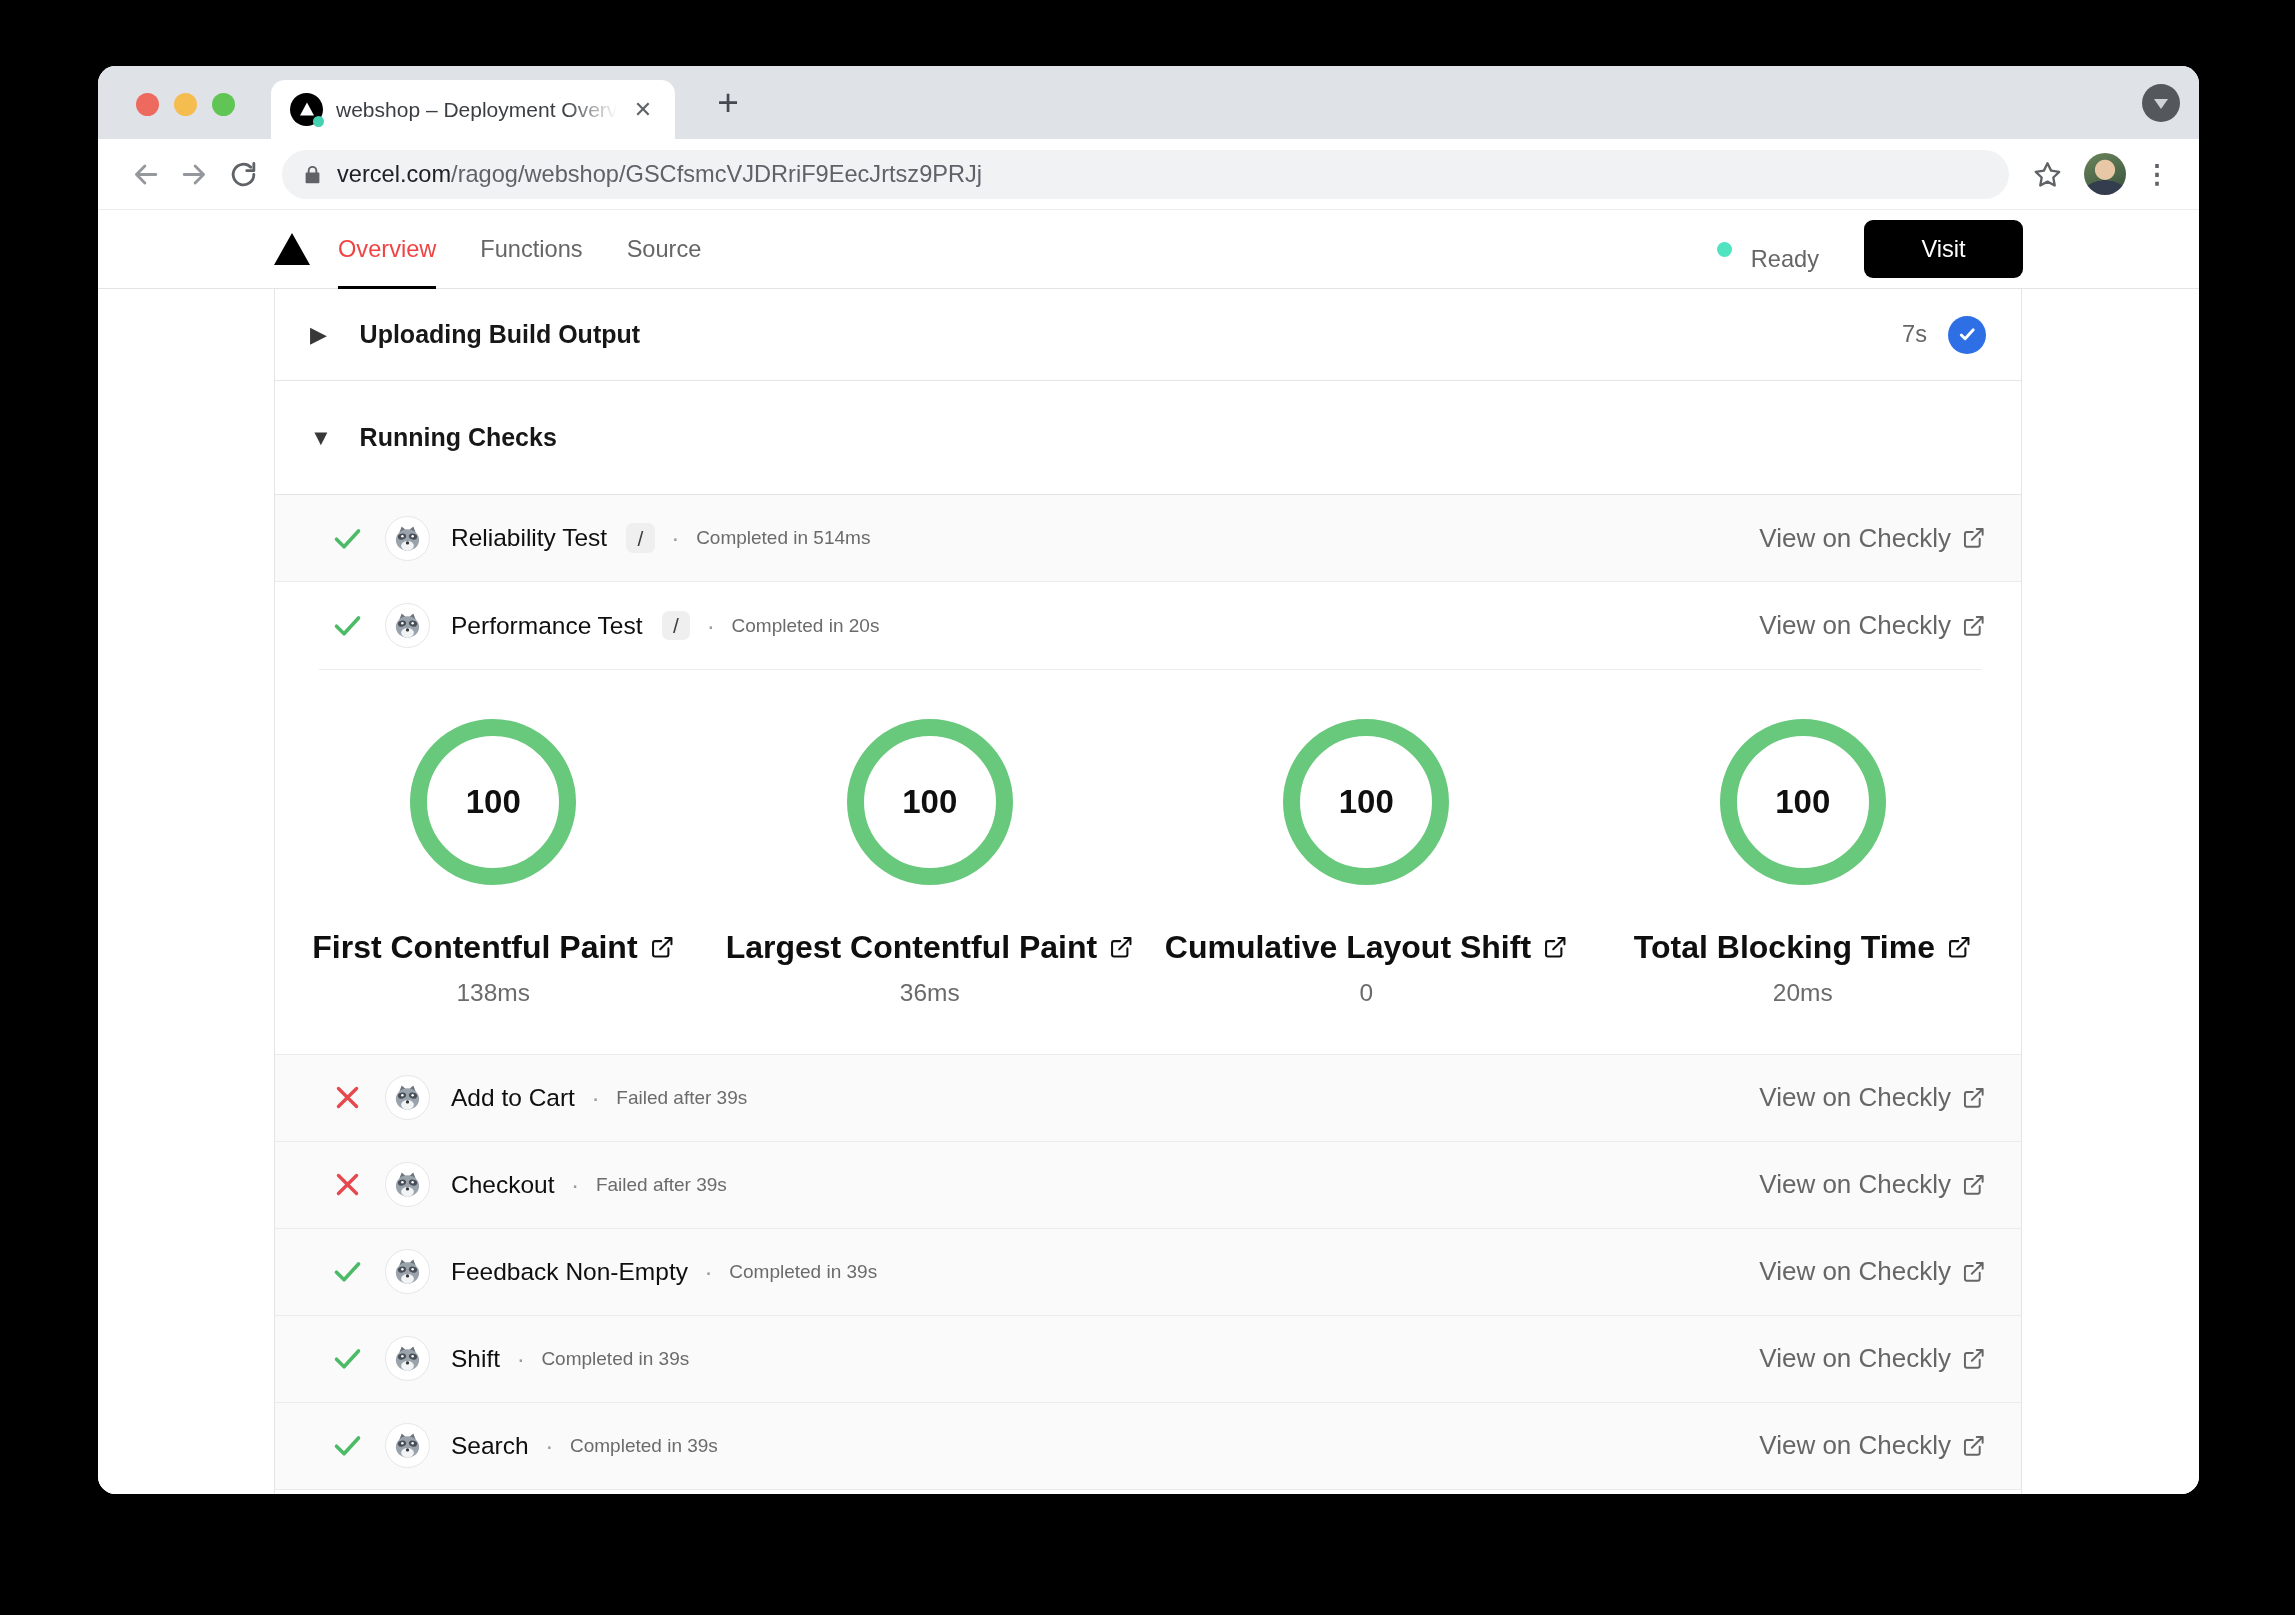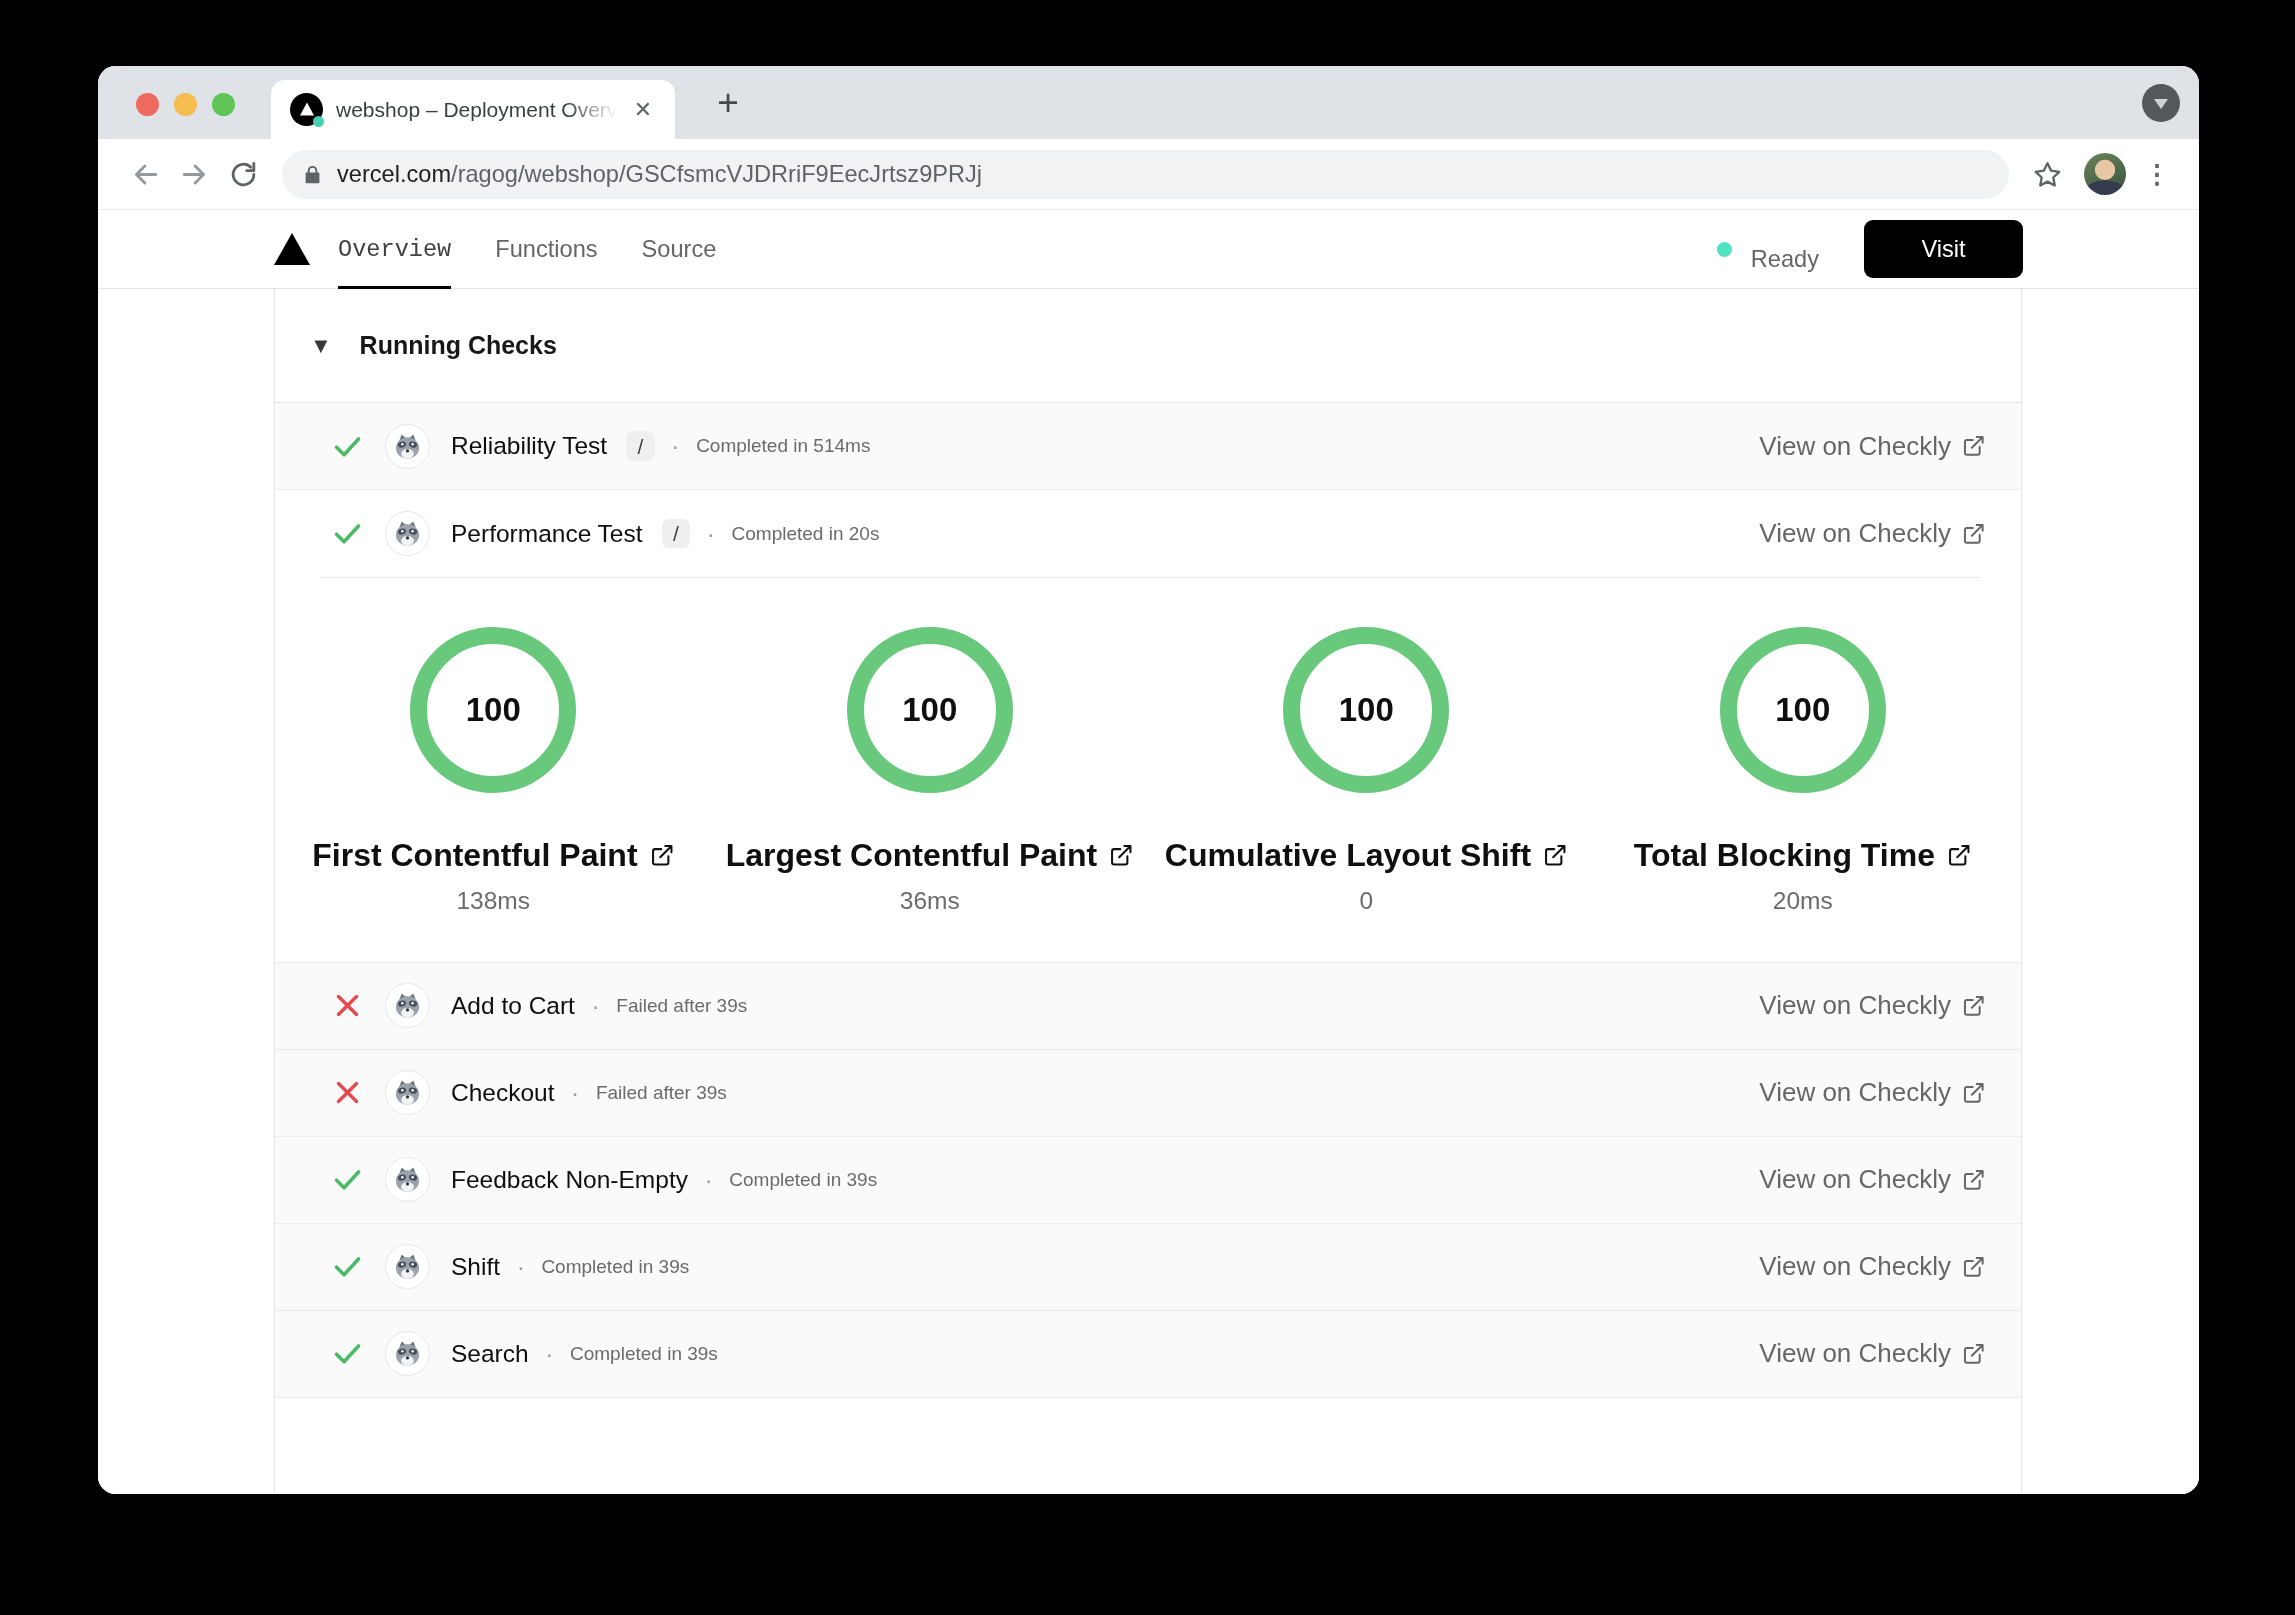--- a/index.html
+++ b/index.html
@@ -62,21 +62,21 @@
   .kebab { width:38px; height:38px; color:#5f6368; font-size:26px; line-height:38px; text-align:center; letter-spacing:0; flex:none; }
   .kebab::before { content:"\22EE"; font-weight:700; }
 
   
   .vnav { height:79px; background:#fff; border-bottom:0.9px solid #e4e4e4;
     display:flex; align-items:center; padding:0 176px; flex:none; position:relative; }
   .vlogo { width:0; height:0; border-left:18.3px solid transparent; border-right:18.3px solid transparent;
     border-bottom:32px solid #000; margin-right:28px; flex:none; }
   .vtabs { display:flex; gap:44px; height:100%; align-items:stretch; }
   .vtab { font-size:23.6px; color:#666; display:flex; align-items:center; position:relative; }
-  .vtab-active { color:#404040;font-family:Liberation Mono, monospace; }
+  .vtab-active { color:#ef4444; }
   .vtab-active::after { content:""; position:absolute; left:0; right:0; bottom:-0.9px; height:2.6px; background:#000; }
   .vright { margin-left:auto; display:flex; align-items:center; }
   .ready-dot { width:15px; height:15px; border-radius:50%; background:#50e3c2; margin-right:19px; }
   .ready-label { font-size:23.6px; color:#666; margin-right:45px;margin-top:20px; }
   .visit-btn { width:159px; height:58px; background:#000; color:#fff; border-radius:9px;
     font-size:23.6px; font-weight:400; display:flex; align-items:center; justify-content:center; }
 
   
   .content { flex:1; background:#fff; position:relative; overflow:hidden; }
   .panel { position:absolute; left:176px; top:0; bottom:0; width:1748px;
@@ -223,20 +223,32 @@
     <div class="vright">
       <div class="ready-dot"></div>
       <div class="ready-label">Ready</div>
       <div class="visit-btn">Visit</div>
     </div>
   </div>
 
   <div class="content">
     <div class="panel">
 
+      <div class="section-row row-uploading">
+        <div class="caret caret-right"></div>
+        <div class="section-title">Uploading Build Output</div>
+        <div class="row-right">
+          <div class="duration">7s</div>
+          <div class="status-circle circle-blue">
+            <svg width="23" height="23" viewBox="0 0 24 24">
+                <path d="M5.5 12.5l4 4 8.5-9.5" fill="none" stroke="#fff" stroke-width="3" stroke-linecap="round" stroke-linejoin="round"></path>
+              </svg>
+          </div>
+        </div>
+      </div>
 
       <div class="section-row row-checks-header">
         <div class="caret caret-down"></div>
         <div class="section-title">Running Checks</div>
       </div>
 
       <div class="check-row">
         <div class="result-icon">
             <svg width="33" height="33" viewBox="0 0 24 24">
               <use href="#icon-check"></use>

